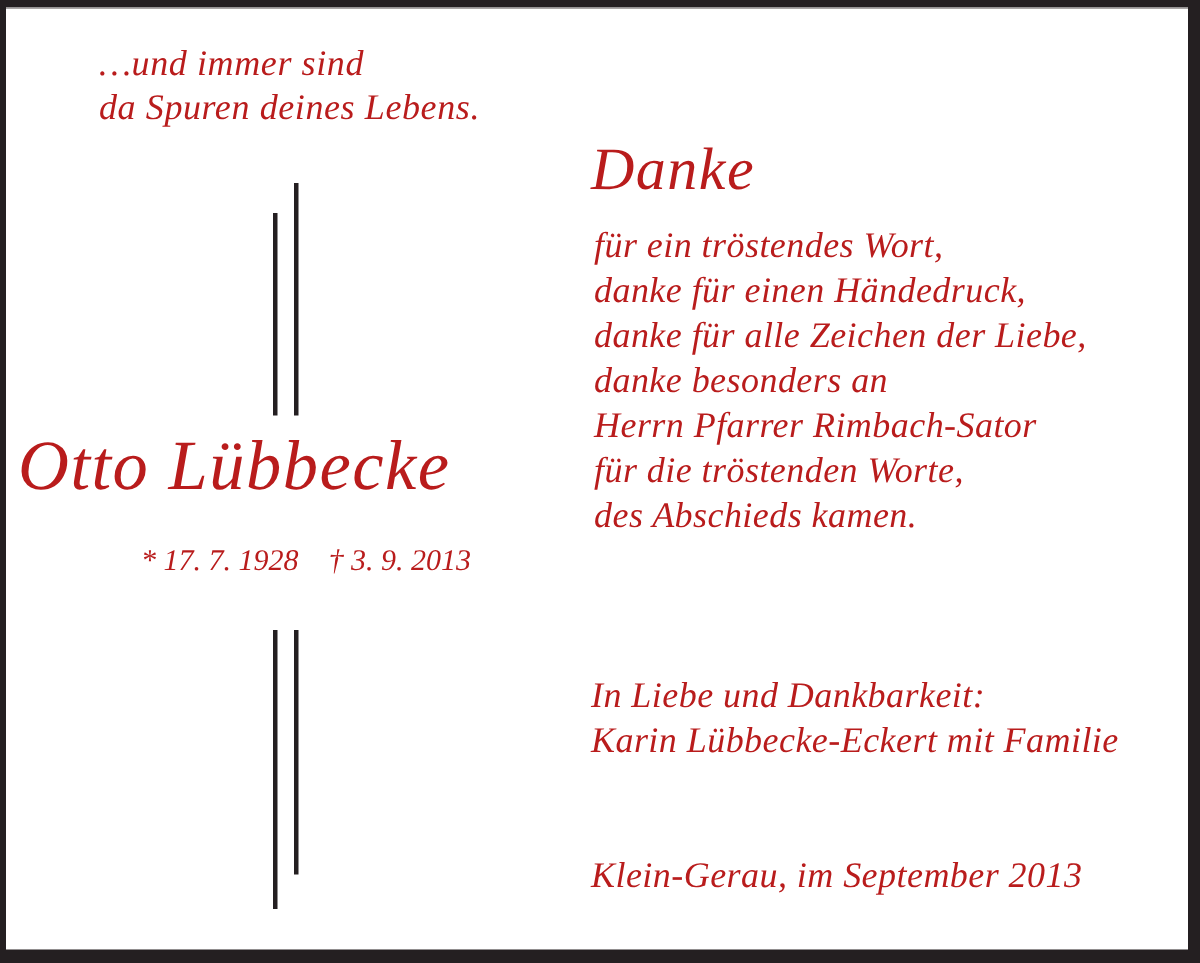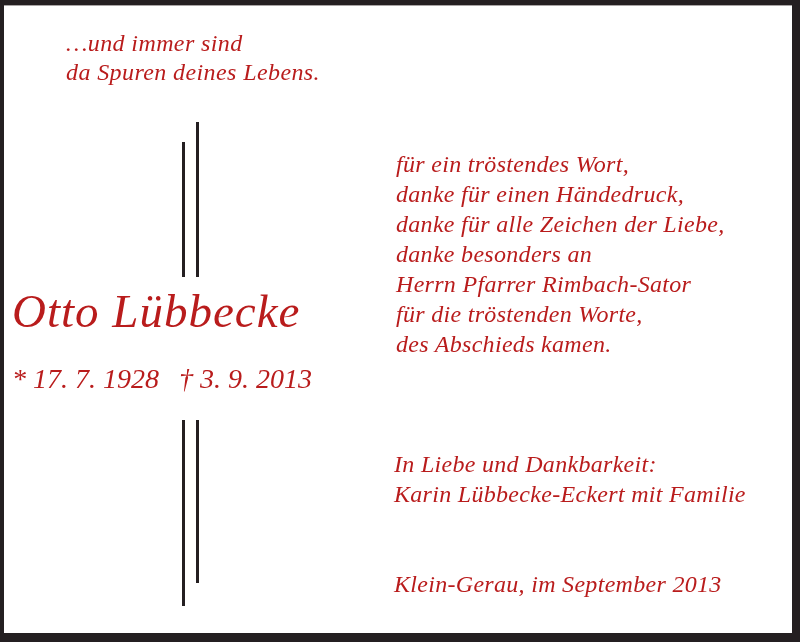--- a/index.html
+++ b/index.html
@@ -57,22 +57,22 @@
     font-size: 47px;
     line-height: 52px;
     white-space: nowrap;
     letter-spacing: 1px;
   }
   .life-dates {
     position: absolute;
     left: 8px;
     top: 358px;
     width: 384px;
-    text-align: left;
-    font-size: 28px;
+    text-align: center;
+    font-size: 20px;
     white-space: nowrap;
   }
   .life-dates .birth { margin-right: 20px; }
   .thanks-heading {
     position: absolute;
     left: 390px;
     top: 84px;
     font-size: 40px;
     letter-spacing: 1px;
     white-space: nowrap;
@@ -118,20 +118,21 @@
   <div class="vline top-left"></div>
   <div class="vline bottom-left"></div>
   <div class="vline bottom-right"></div>
 
   <div class="deceased-name">Otto Lübbecke</div>
 
   <div class="life-dates">
     <span class="birth">* 17. 7. 1928</span><span>† 3. 9. 2013</span>
   </div>
 
+  <div class="thanks-heading">Danke</div>
 
   <div class="thanks-block">
     <div>für ein tröstendes Wort,</div>
     <div>danke für einen Händedruck,</div>
     <div>danke für alle Zeichen der Liebe,</div>
     <div>danke besonders an</div>
     <div>Herrn Pfarrer Rimbach-Sator</div>
     <div>für die tröstenden Worte,</div>
     <div>des Abschieds kamen.</div>
   </div>

